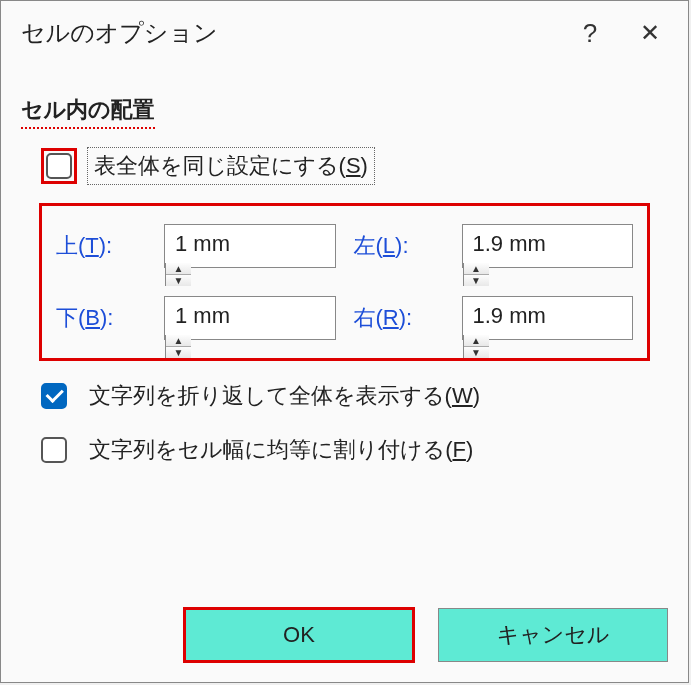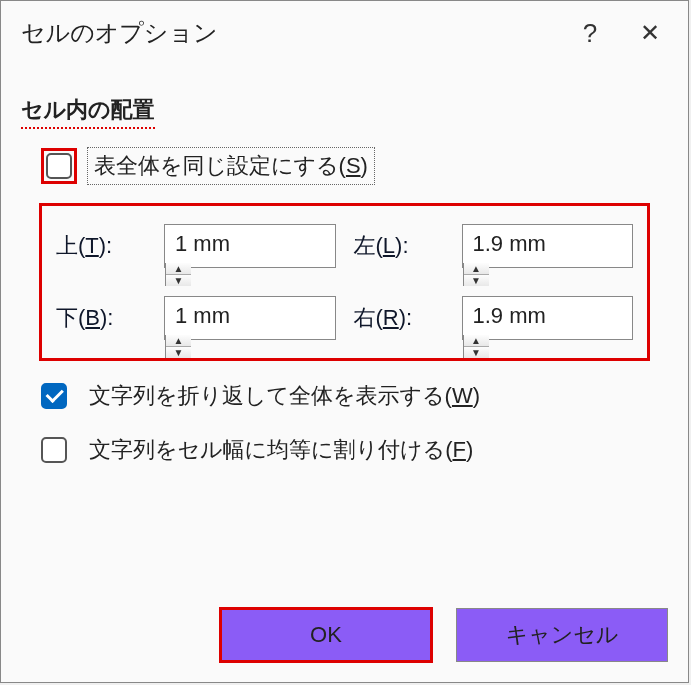--- a/index.html
+++ b/index.html
@@ -115,21 +115,21 @@
     }
     .margins-grid {
       display: grid;
       grid-template-columns: 90px 1fr 90px 1fr;
       column-gap: 18px;
       row-gap: 28px;
       align-items: center;
     }
     .field-label {
       font-size: 22px;
-      color: #0f172a;
+      color: #1d4ed8;
       white-space: nowrap;
     }
     .spinner {
       display: flex;
       align-items: stretch;
       border: 1px solid #888;
       background: #fff;
       height: 44px;
       flex-direction: column;
     }
@@ -171,24 +171,24 @@
       gap: 12px;
     }
     .button-row {
       position: absolute;
       bottom: 20px;
       right: 20px;
       display: flex;
       gap: 24px;
     }
     .dialog-btn {
-      width: 212px;
+      width: 230px;
       height: 54px;
       border: 1px solid #888;
-      background: #8b5cf6;
+      background: #5eead4;
       font-size: 22px;
       color: #222;
       display: flex;
       align-items: center;
       justify-content: center;
       cursor: pointer;
     }
     .dialog-btn.primary {
       outline: 3px solid #d00;
       outline-offset: -2px;

